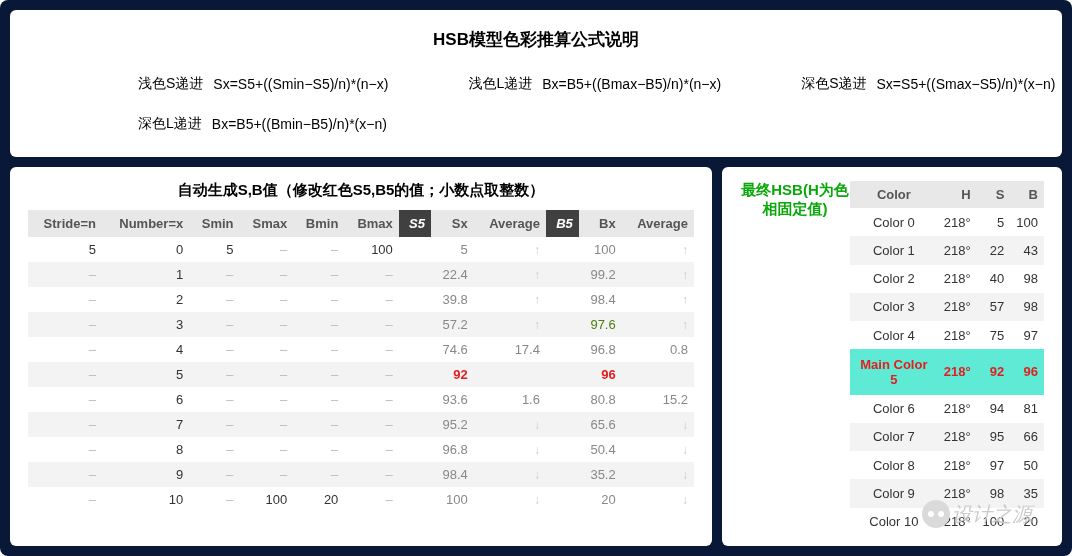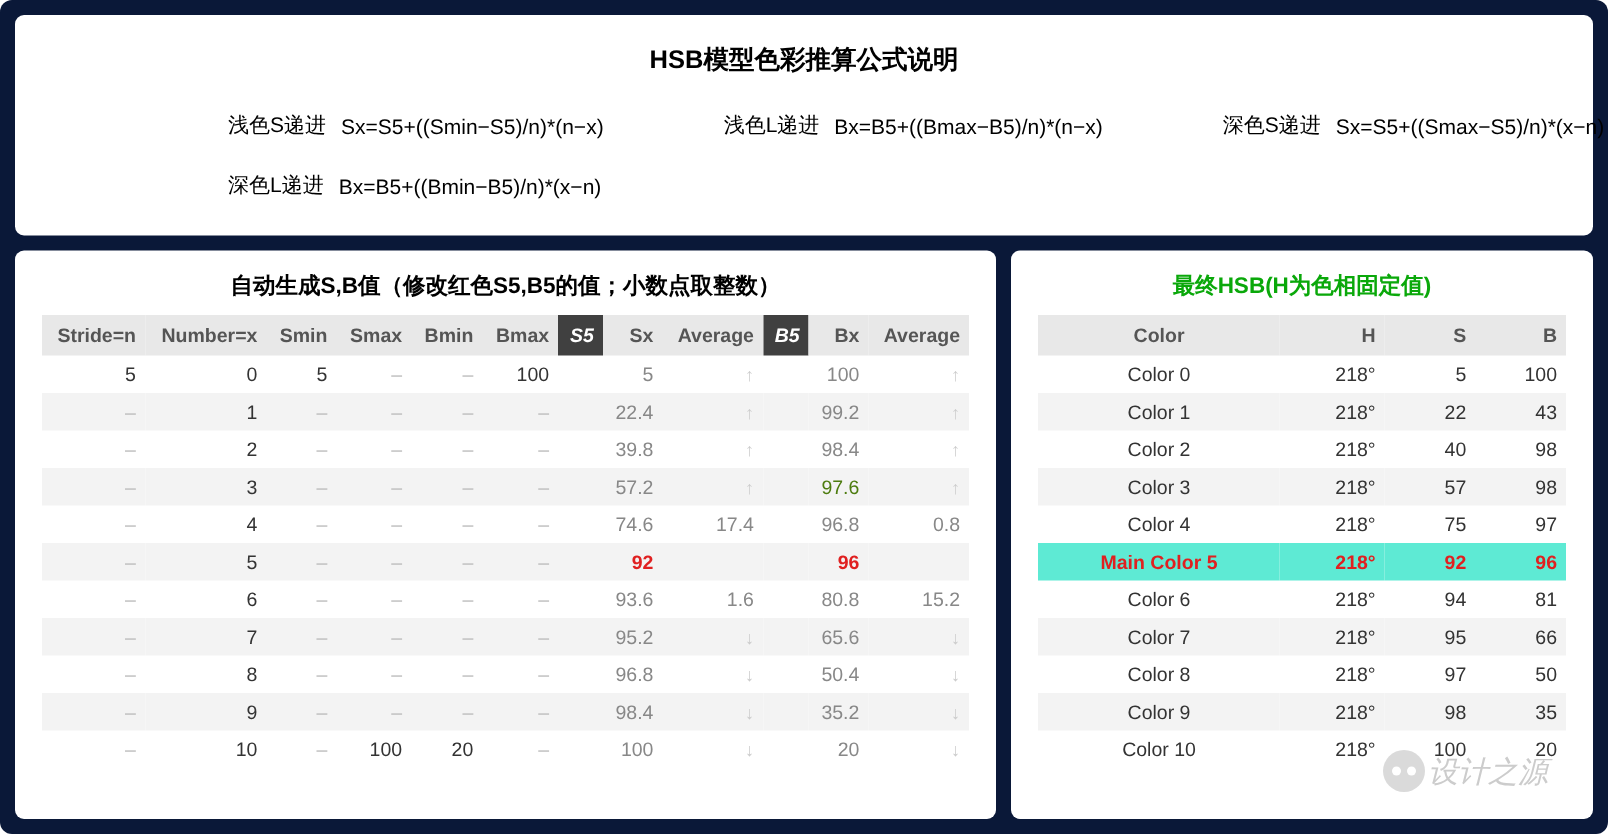--- a/index.html
+++ b/index.html
@@ -1,26 +1,26 @@
 <!DOCTYPE html>
 <html><head>
 <meta charset="utf-8">
 <style>
   html, body { margin:0; padding:0; font-family: Arial, "Helvetica Neue", sans-serif; background:#fff; }
   .frame { width:1072px; height:556px; box-sizing:border-box; background:#0a1838; border-radius:8px; padding:10px; display:flex; flex-direction:column; gap:10px; }
   .panel { background:#fff; border-radius:6px; box-sizing:border-box; }
-  .top { padding:18px 32px 24px; }
+  .top { padding:18px 18px 24px; }
   .top-title { text-align:center; font-weight:bold; font-size:17px; margin-bottom:24px; }
   .formula-grid { display:grid; grid-template-columns:1fr 1fr 1fr; column-gap:80px; row-gap:22px; padding:0 110px; font-size:14px; }
   .formula-item { display:flex; gap:10px; align-items:center; white-space:nowrap; }
   .formula-label { }
   .formula-text { }
   .row2 { flex:1; display:flex; gap:10px; min-height:0; }
   .left { flex:1; padding:14px 18px 10px; display:flex; flex-direction:column; }
-  .right { width:388px; padding:14px 18px 10px; display:flex; flex-direction:column; }
+  .right { width:340px; padding:14px 18px 10px; display:flex; flex-direction:row; }
   .sec-title { text-align:center; font-weight:bold; font-size:15px; margin-bottom:10px; }
   .sec-title.green { color:#0aa80a; }
   table { border-collapse:collapse; width:100%; font-size:13px; }
   th { background:#e8e8e8; color:#555; font-weight:bold; padding:6px 6px; text-align:right; }
   th.red { background:#404040; color:#fff;font-style:italic; }
   td { padding:5px 6px; text-align:right; color:#333; }
   tr.striped td { background:#f3f3f3; }
   td.dim { color:#bbb; }
   td.arrow { color:#ccc; font-size:12px; }
   td.faintred { background:#fde5e5; }

